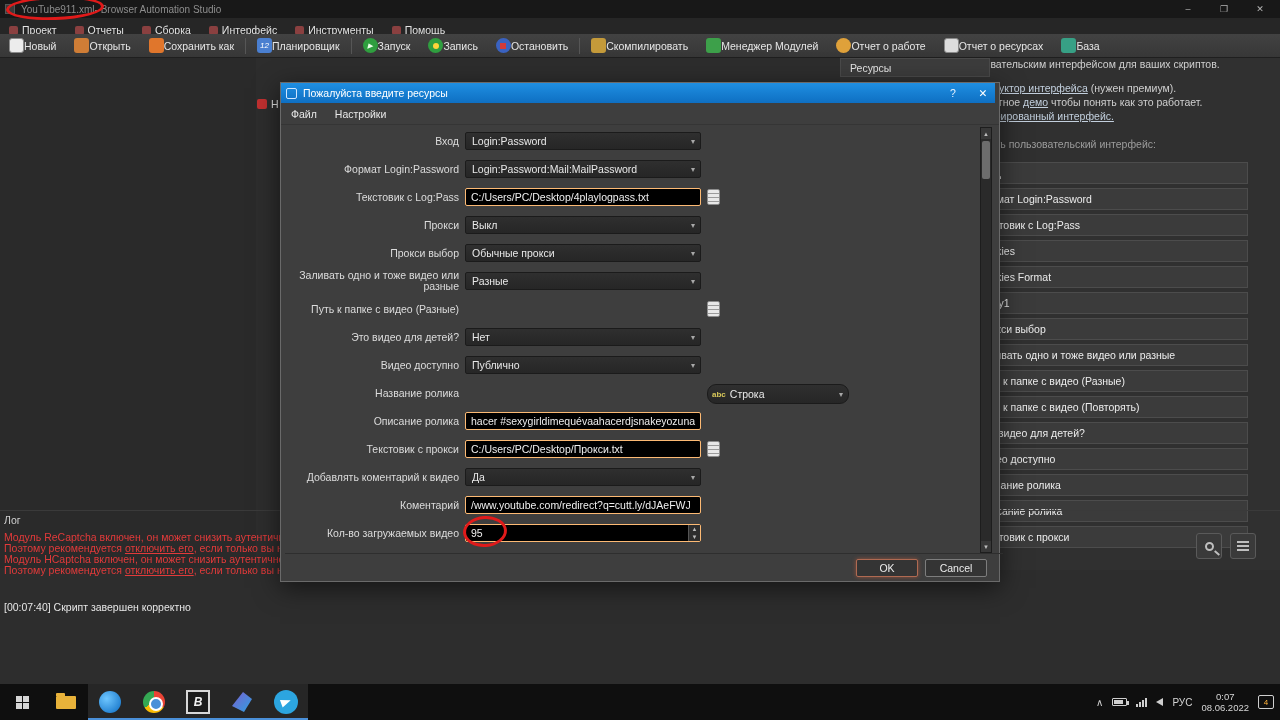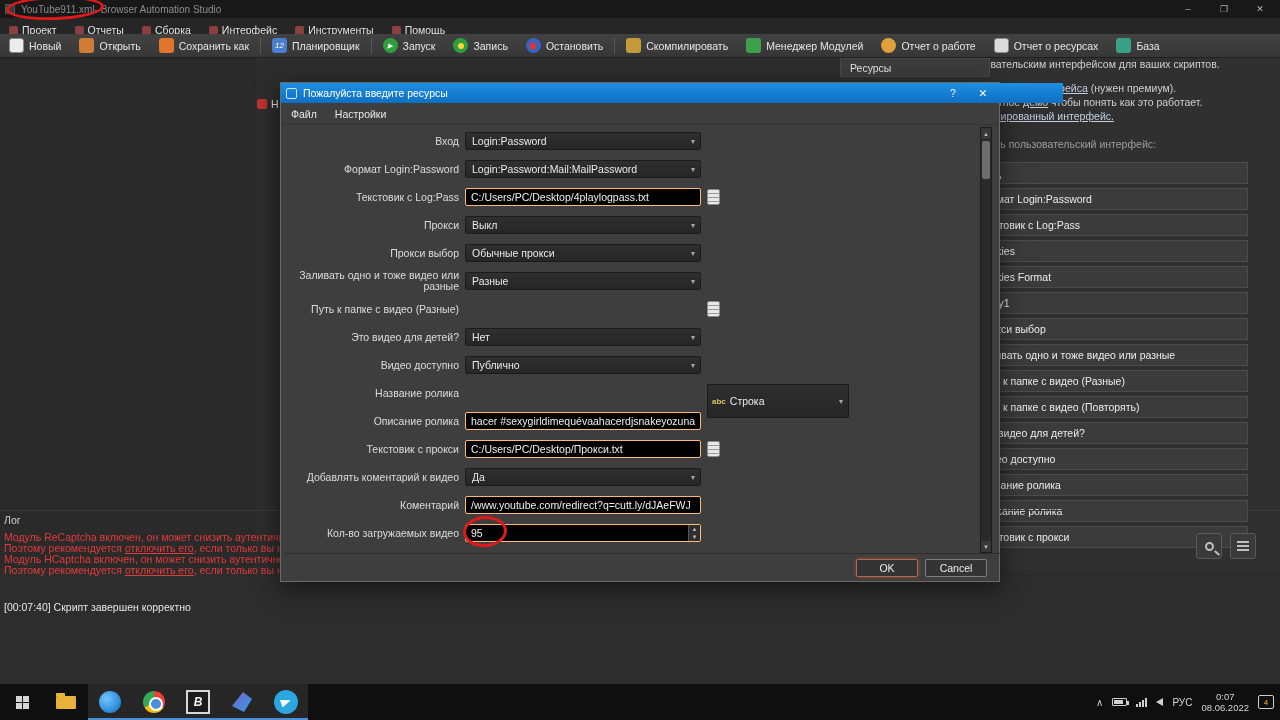--- a/index.html
+++ b/index.html
@@ -17,21 +17,21 @@
 
 #menubar{position:absolute;left:0;top:18px;width:1280px;height:24px;background:#262626;
   display:flex;align-items:flex-end;font-size:10.5px;color:#e2e2e2}
 .mitem{display:flex;align-items:center;gap:4px;padding:0 9px;height:100%}
 .micon{width:9px;height:9px;border-radius:2px;background:#8a4040}
 
 
 #toolbar{position:absolute;left:0;top:34px;width:1280px;height:24px;
   background:linear-gradient(#424242,#373737);border-bottom:1px solid #1f1f1f;
   display:flex;align-items:center;font-size:10.5px;color:#e6e6e6}
-.tbtn{display:flex;align-items:center;gap:5px;padding:0 9px;height:100%}
+.tbtn{display:flex;align-items:center;padding:0 9px;height:100%}
 .tsep{width:1px;height:16px;background:#565656;margin:0 2px}
 .ic{width:15px;height:15px;border-radius:3px;display:flex;align-items:center;justify-content:center;
   font-size:8px;font-weight:normal;color:#fff;flex:0 0 auto}
 .ic-new{background:#ececec;border:1px solid #8a8a8a}
 .ic-open{background:#cf7d36}
 .ic-save{background:#e0762c}
 .ic-sched{background:#4a7fd0}
 .ic-run{background:#2f9e3f;border-radius:50%;color:#eaffea;font-size:7px}
 .ic-rec{background:#2f9e3f;border-radius:50%}
 .ic-rec i{width:6px;height:6px;border-radius:50%;background:#ffd43a}
@@ -55,42 +55,42 @@
   display:flex;align-items:center;padding-left:9px;font-size:10.5px;color:#e3e3e3;border:1px solid #4a4a4a}
 .intro-line{position:absolute;left:62px;white-space:nowrap;font-size:10.5px;color:#cfcfcf}
 .intro-line .lnk{text-decoration:underline;color:#c2cfdd}
 .intro-muted{color:#9d9d9d}
 .ritem{position:absolute;left:126px;width:282px;height:22px;background:#3b3b3b;border:1px solid #4c4c4c;
   display:flex;align-items:center;padding-left:10px;font-size:10.5px;color:#ececec;white-space:nowrap;overflow:hidden}
 
 
 #dialog{position:absolute;left:280px;top:82px;width:720px;height:500px;background:#3e3e3e;
   border:1px solid #6a6a6a;box-shadow:0 6px 24px rgba(0,0,0,.55);z-index:5;font-size:10.5px}
-#dlg-title{position:absolute;left:0;top:0;width:782px;height:20px;
+#dlg-title{position:absolute;left:0;top:0;width:714px;height:20px;
   background:linear-gradient(#1f8fe2,#0e6fc2);display:flex;align-items:center;color:#fff}
 #dlg-title .dlg-ico{width:11px;height:11px;margin:0 6px 0 5px;border:1px solid #cfe6ff;border-radius:2px;
   display:flex;align-items:center;justify-content:center;font-size:7px}
 #dlg-help{position:absolute;right:34px;top:0;width:24px;height:20px;display:flex;align-items:center;justify-content:center;color:#eaf4ff}
 #dlg-close{position:absolute;right:4px;top:0;width:24px;height:20px;display:flex;align-items:center;justify-content:center;color:#fff}
 #dlg-menu{position:absolute;left:0;top:20px;width:718px;height:22px;display:flex;align-items:center;gap:18px;
   padding-left:10px;color:#e8e8e8;background:#3e3e3e;border-bottom:1px solid #353535}
 .drow{position:absolute;left:0;width:698px;height:28px}
 .dlabel{position:absolute;left:0;top:0;width:178px;height:28px;display:flex;align-items:center;justify-content:flex-end;
   text-align:right;color:#dcdcdc;line-height:11px}
 .dctl{position:absolute;left:184px;top:5px;width:236px;height:18px;display:flex;align-items:center;overflow:hidden}
 .dselect{background:linear-gradient(#2f2f2f,#262626);border:1px solid #1b1b1b;border-radius:2px}
 .dselect .dval{flex:1;padding-left:6px;white-space:nowrap;overflow:hidden;color:#e8e8e8}
 .chev{width:14px;text-align:center;color:#a8a8a8;font-size:8px}
 .dinput{background:#000000;border:1px solid #fdba74;border-radius:2px}
 .dinput .dval{flex:1;padding:0 5px;white-space:nowrap;overflow:hidden;color:#efefef}
 .dval-rclip{display:flex;justify-content:flex-end}
 .paste{position:absolute;left:426px;top:6px;width:13px;height:16px;border:1px solid #8d8d8d;border-radius:2px;
   background:repeating-linear-gradient(#e8e8e8 0 3px,#9a9a9a 3px 4px)}
-.typesel{position:absolute;left:426px;top:5px;width:142px;height:34px;display:flex;align-items:center;
-  background:linear-gradient(#2f2f2f,#262626);border:1px solid #1b1b1b;border-radius:1px}
+.typesel{position:absolute;left:426px;top:5px;width:142px;height:20px;display:flex;align-items:center;
+  background:linear-gradient(#2f2f2f,#262626);border:1px solid #1b1b1b;border-radius:9px}
 .typesel .abc{font-size:8px;font-weight:bold;color:#d8c85a;padding:0 4px}
 .typesel .dval{flex:1;white-space:nowrap;overflow:hidden;color:#e8e8e8}
 .spinbtns{width:12px;height:100%;display:flex;flex-direction:column;border-left:1px solid #555;background:#2e2e2e}
 .spinbtns span{flex:1;display:flex;align-items:center;justify-content:center;font-size:6px;color:#bbb}
 #dlg-scroll{position:absolute;left:699px;top:44px;width:12px;height:426px;background:#2a2a2a;border:1px solid #1d1d1d}
 #dlg-scroll .sarr{position:absolute;left:0;width:10px;height:11px;display:flex;align-items:center;justify-content:center;
   font-size:6px;color:#bdbdbd;background:#383838}
 #dlg-scroll .sthumb{position:absolute;left:1px;top:13px;width:8px;height:38px;background:#6d6d6d;border-radius:2px}
 #dlg-footer{position:absolute;left:4px;top:470px;width:718px;height:28px;border-top:1px solid #2e2e2e;
   display:flex;align-items:center;justify-content:flex-end;gap:7px;padding-right:16px}

